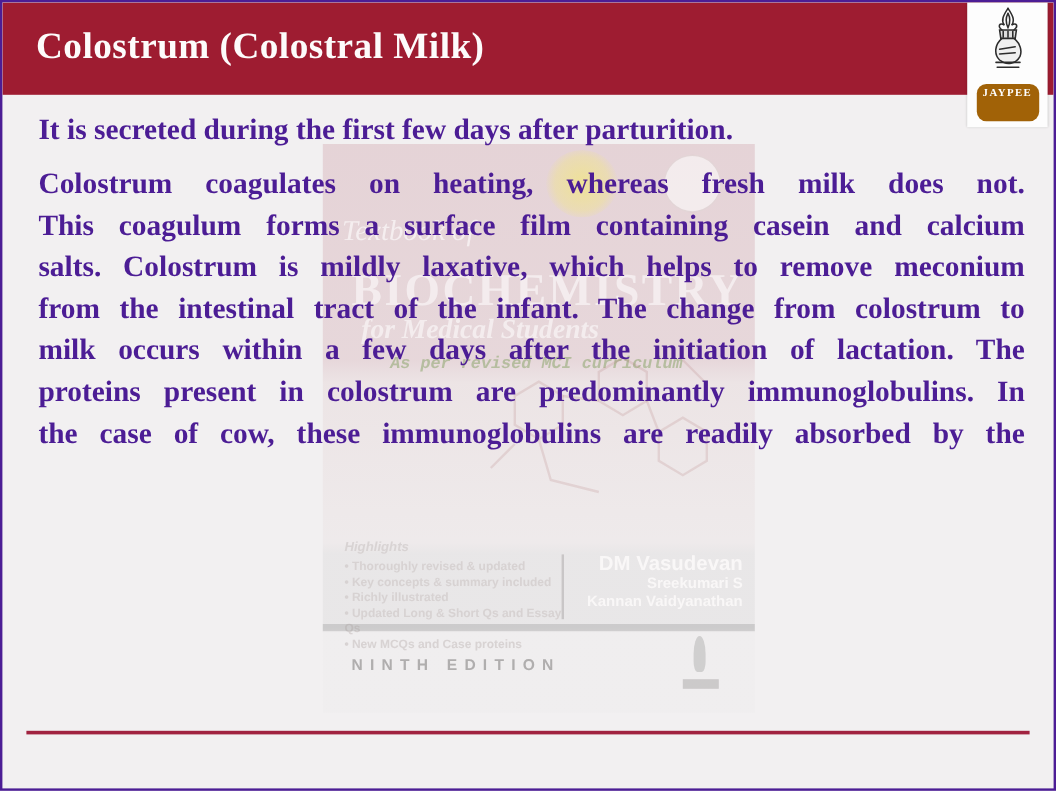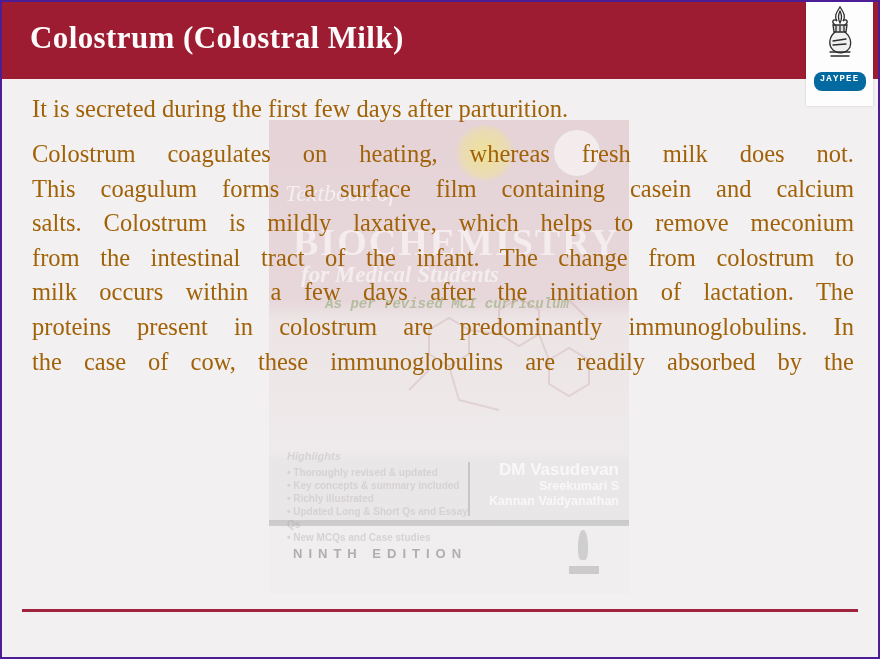--- a/index.html
+++ b/index.html
@@ -8,22 +8,22 @@
 
   
   .header{position:absolute;left:0;top:0;width:100%;height:77px;background:#9e1c31;}
   .header .title{position:absolute;left:28px;top:18px;font-size:31px;font-weight:bold;
                  color:#fdfbfb;letter-spacing:.4px;}
 
   
   .logo-box{position:absolute;left:804px;top:0;width:67px;height:104px;background:#fdfdfd;
             box-shadow:0 0 2px rgba(0,0,0,.18);z-index:5;text-align:center;}
   .logo-box svg{display:block;margin:3px auto 0 auto;}
-  .logo-badge{display:inline-block;margin-top:0;width:52px;height:19px;border-radius:8px;
-              background:#0369a1;color:#fff;font-family:Liberation Mono, monospace;
+  .logo-badge{display:inline-block;margin-top:0;width:52px;height:31px;border-radius:8px;
+              background:#a16207;color:#fff;font-family:Liberation Serif, serif;
               font-size:9px;font-weight:bold;letter-spacing:1.2px;line-height:15px;}
 
   
   .wm{position:absolute;left:267px;top:118px;width:360px;height:474px;z-index:1;
       background:linear-gradient(180deg,
         rgba(150,35,55,.14) 0%, rgba(150,35,55,.12) 38%,
         rgba(170,90,90,.08) 42%, rgba(180,140,140,.06) 70%,
         rgba(150,150,150,.10) 72%, rgba(150,150,150,.10) 85%,
         rgba(200,200,200,.05) 86%, rgba(200,200,200,.05) 100%);}
   .wm *{position:absolute;}
@@ -53,21 +53,21 @@
   .wm-band{left:0;top:400px;width:100%;height:6px;background:rgba(140,140,140,.30);}
   .wm-edition{left:24px;top:426px;font-size:13px;font-weight:bold;letter-spacing:6px;
               color:rgba(165,162,162,.85);}
   .wm-minilogo{left:300px;top:410px;width:30px;height:48px;}
   .wm-minilogo .flame{position:absolute;left:9px;top:0;width:10px;height:30px;
               background:rgba(150,148,148,.35);border-radius:50% 50% 30% 30%;}
   .wm-minilogo .base{position:absolute;left:0;top:36px;width:30px;height:8px;
               background:rgba(150,148,148,.40);}
 
   
-  .content{position:absolute;left:30px;top:90px;width:822px;z-index:2;color:#a16207;}
+  .content{position:absolute;left:30px;top:90px;width:822px;z-index:2;color:#4c1d95;font-weight:bold;}
   .p1{font-size:24.5px;line-height:34px;margin:0;}
   .p2{margin-top:11px;font-size:24.5px;line-height:34.6px;}
   .p2 span{display:block;text-align:justify;text-align-last:justify;}
   .p2 span.p2-last{text-align-last:left;}
 
   
   .footer-line{position:absolute;left:20px;top:607px;width:836px;height:2.5px;
                background:#a12340;z-index:3;}
   .footer{position:absolute;left:34px;top:617px;width:820px;font-size:17.5px;
           font-weight:bold;color:#4b4950;z-index:3;}
@@ -113,21 +113,21 @@
         <path d="M80 60 L110 64 M150 64 L160 90 M60 96 L70 130 L110 140"></path>
         <path d="M180 30 L200 50 M20 120 L40 100"></path>
       </g>
     </svg>
     <div class="wm-high-title wm-sans">Highlights</div>
     <div class="wm-bullets wm-sans">
       <div>Thoroughly revised &amp; updated</div>
       <div>Key concepts &amp; summary included</div>
       <div>Richly illustrated</div>
       <div>Updated Long &amp; Short Qs and Essay Qs</div>
-      <div>New MCQs and Case studies</div>
+      <div>New MCQs and Case proteins</div>
     </div>
     <div class="wm-divider"></div>
     <div class="wm-authors wm-sans">
       <span class="wm-author-main">DM Vasudevan</span>
       <span class="wm-author-sub">Sreekumari S</span>
       <span class="wm-author-sub">Kannan Vaidyanathan</span>
     </div>
     <div class="wm-band"></div>
     <div class="wm-edition wm-sans">NINTH EDITION</div>
     <div class="wm-minilogo">

